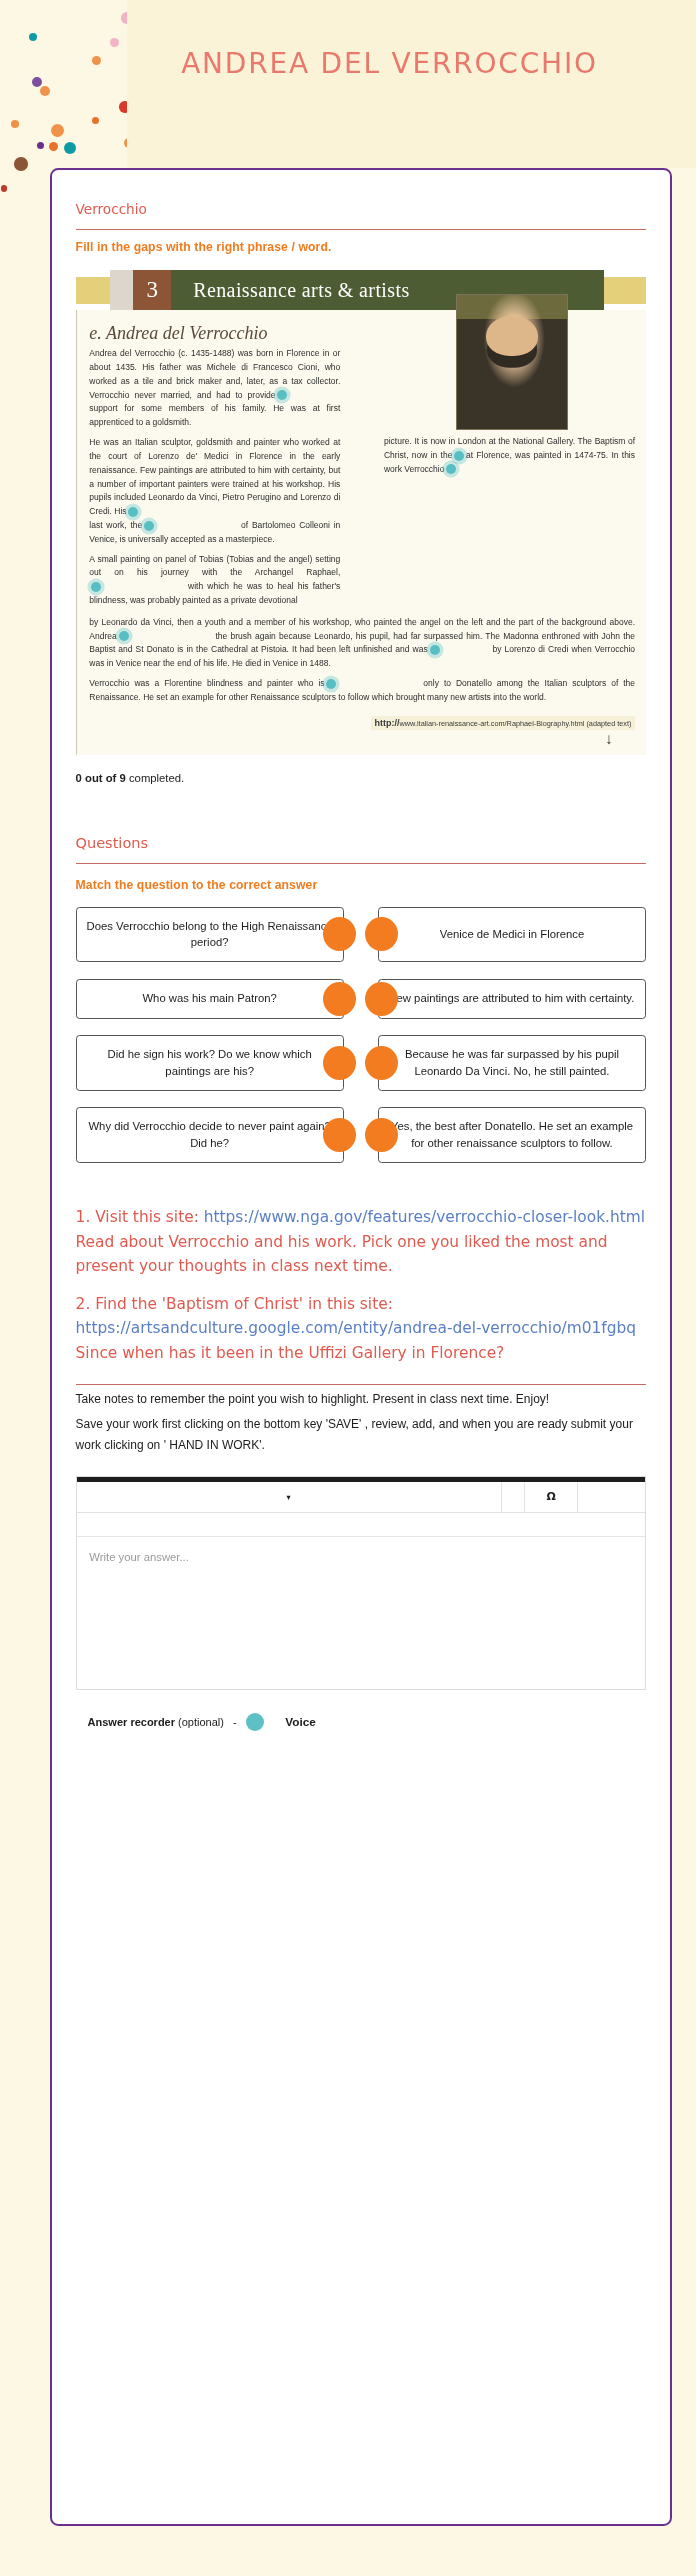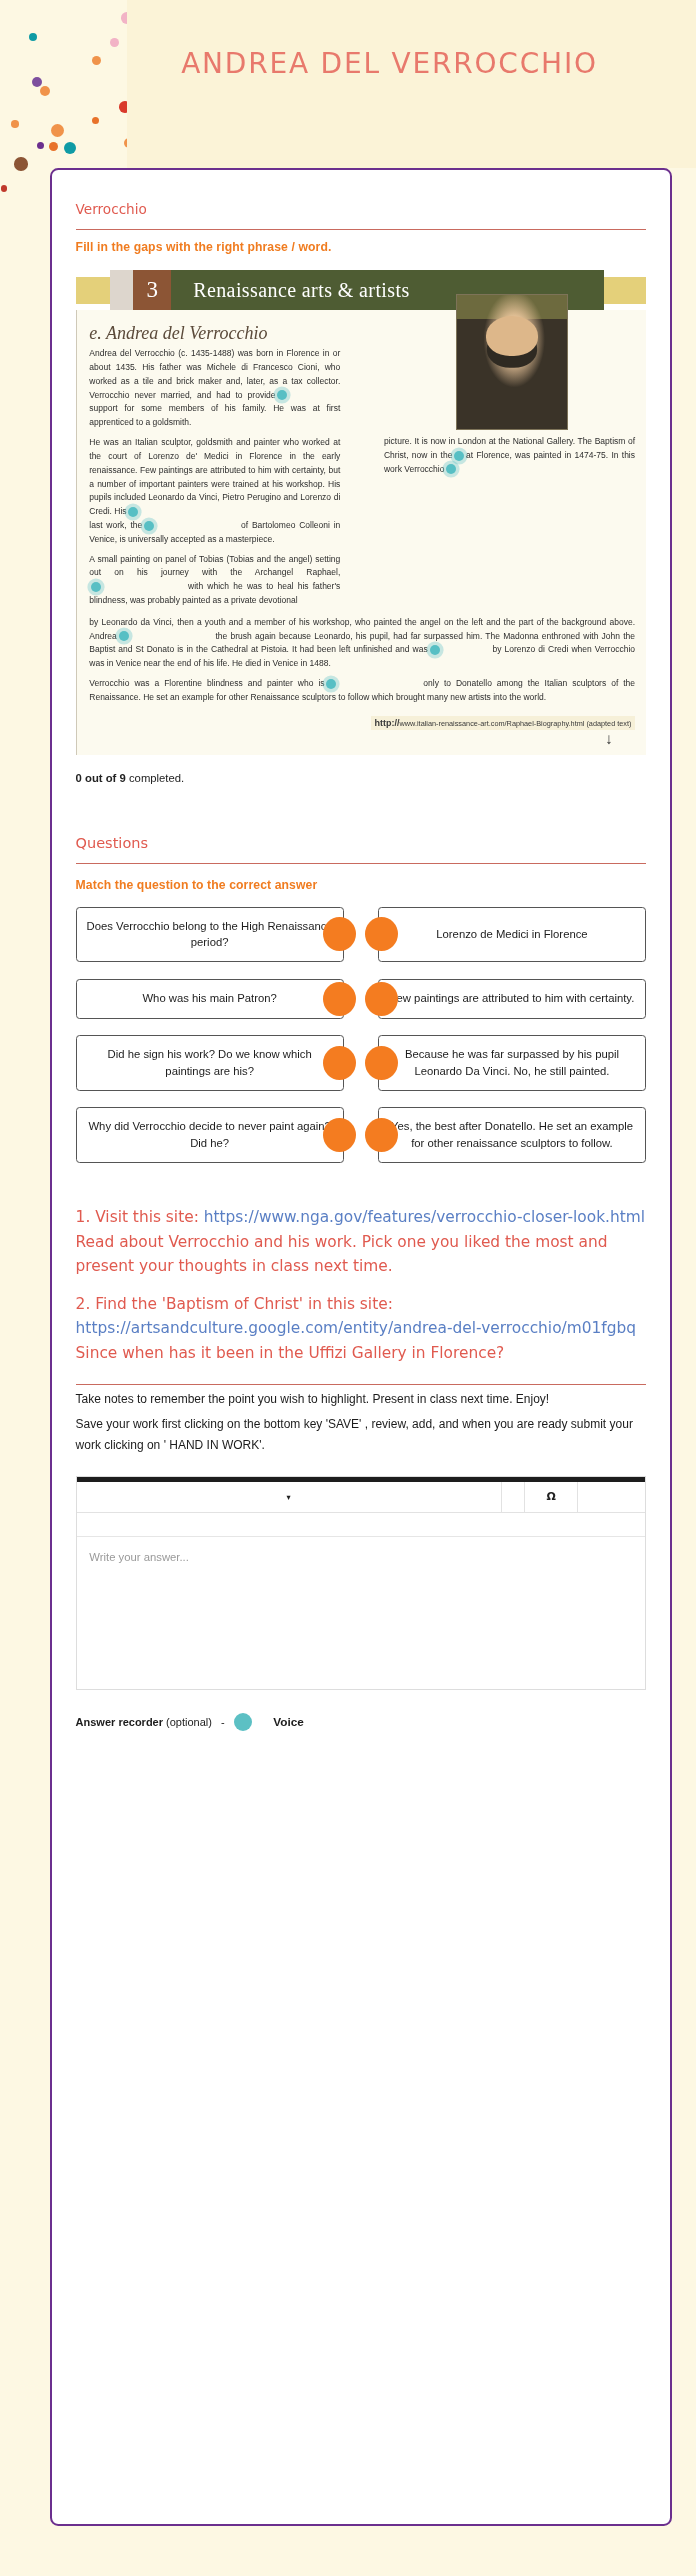--- a/index.html
+++ b/index.html
@@ -200,21 +200,21 @@
   .caret { font-size: 8.2px; }
   #editor-rowspace { height: 23.6px; border-bottom: 0.9px solid #e6e6e6; }
   #answer-area {
     min-height: 152px; padding: 14.5px 12.7px;
     font-size: 11.3px; color: #9a9a9a;
   }
 
   
   #recorder { display: flex; align-items: center; gap: 9px;
     margin-top: 23.6px; padding-bottom: 9px; }
-  #rec-label { font-size: 11px; color: #1c1c1c; }
+  #rec-label { font-size: 11px; color: #1c1c1c; margin-left: 12px; }
   #rec-label b { font-weight: bold; }
   #rec-dash { font-size: 11px; color: #1c1c1c; }
   #rec-circle { width: 18px; height: 18px; border-radius: 50%; background: #5cc0c4; }
   #rec-voice { font-size: 11.8px; font-weight: bold; color: #1c1c1c; margin-left: 12.7px; }
 
   #footer-pad { height: 38px; }
 </style>
 </head>
 <body>
 
@@ -396,21 +396,21 @@
     <div class="instruct-orange" id="match-instruction">Match the question to the correct answer</div>
 
     <div id="match-grid">
 
       <div class="match-row">
         <div class="match-col">
           <div class="mcard">Does Verrocchio belong to the High Renaissance period?</div>
           <div class="knob knob-right"></div>
         </div>
         <div class="match-col">
-          <div class="mcard">Lorenzo de Medici in Florence</div>
+          <div class="mcard">Venice de Medici in Florence</div>
           <div class="knob knob-left"></div>
         </div>
       </div>
 
       <div class="match-row">
         <div class="match-col">
           <div class="mcard">Who was his main Patron?</div>
           <div class="knob knob-right"></div>
         </div>
         <div class="match-col">

